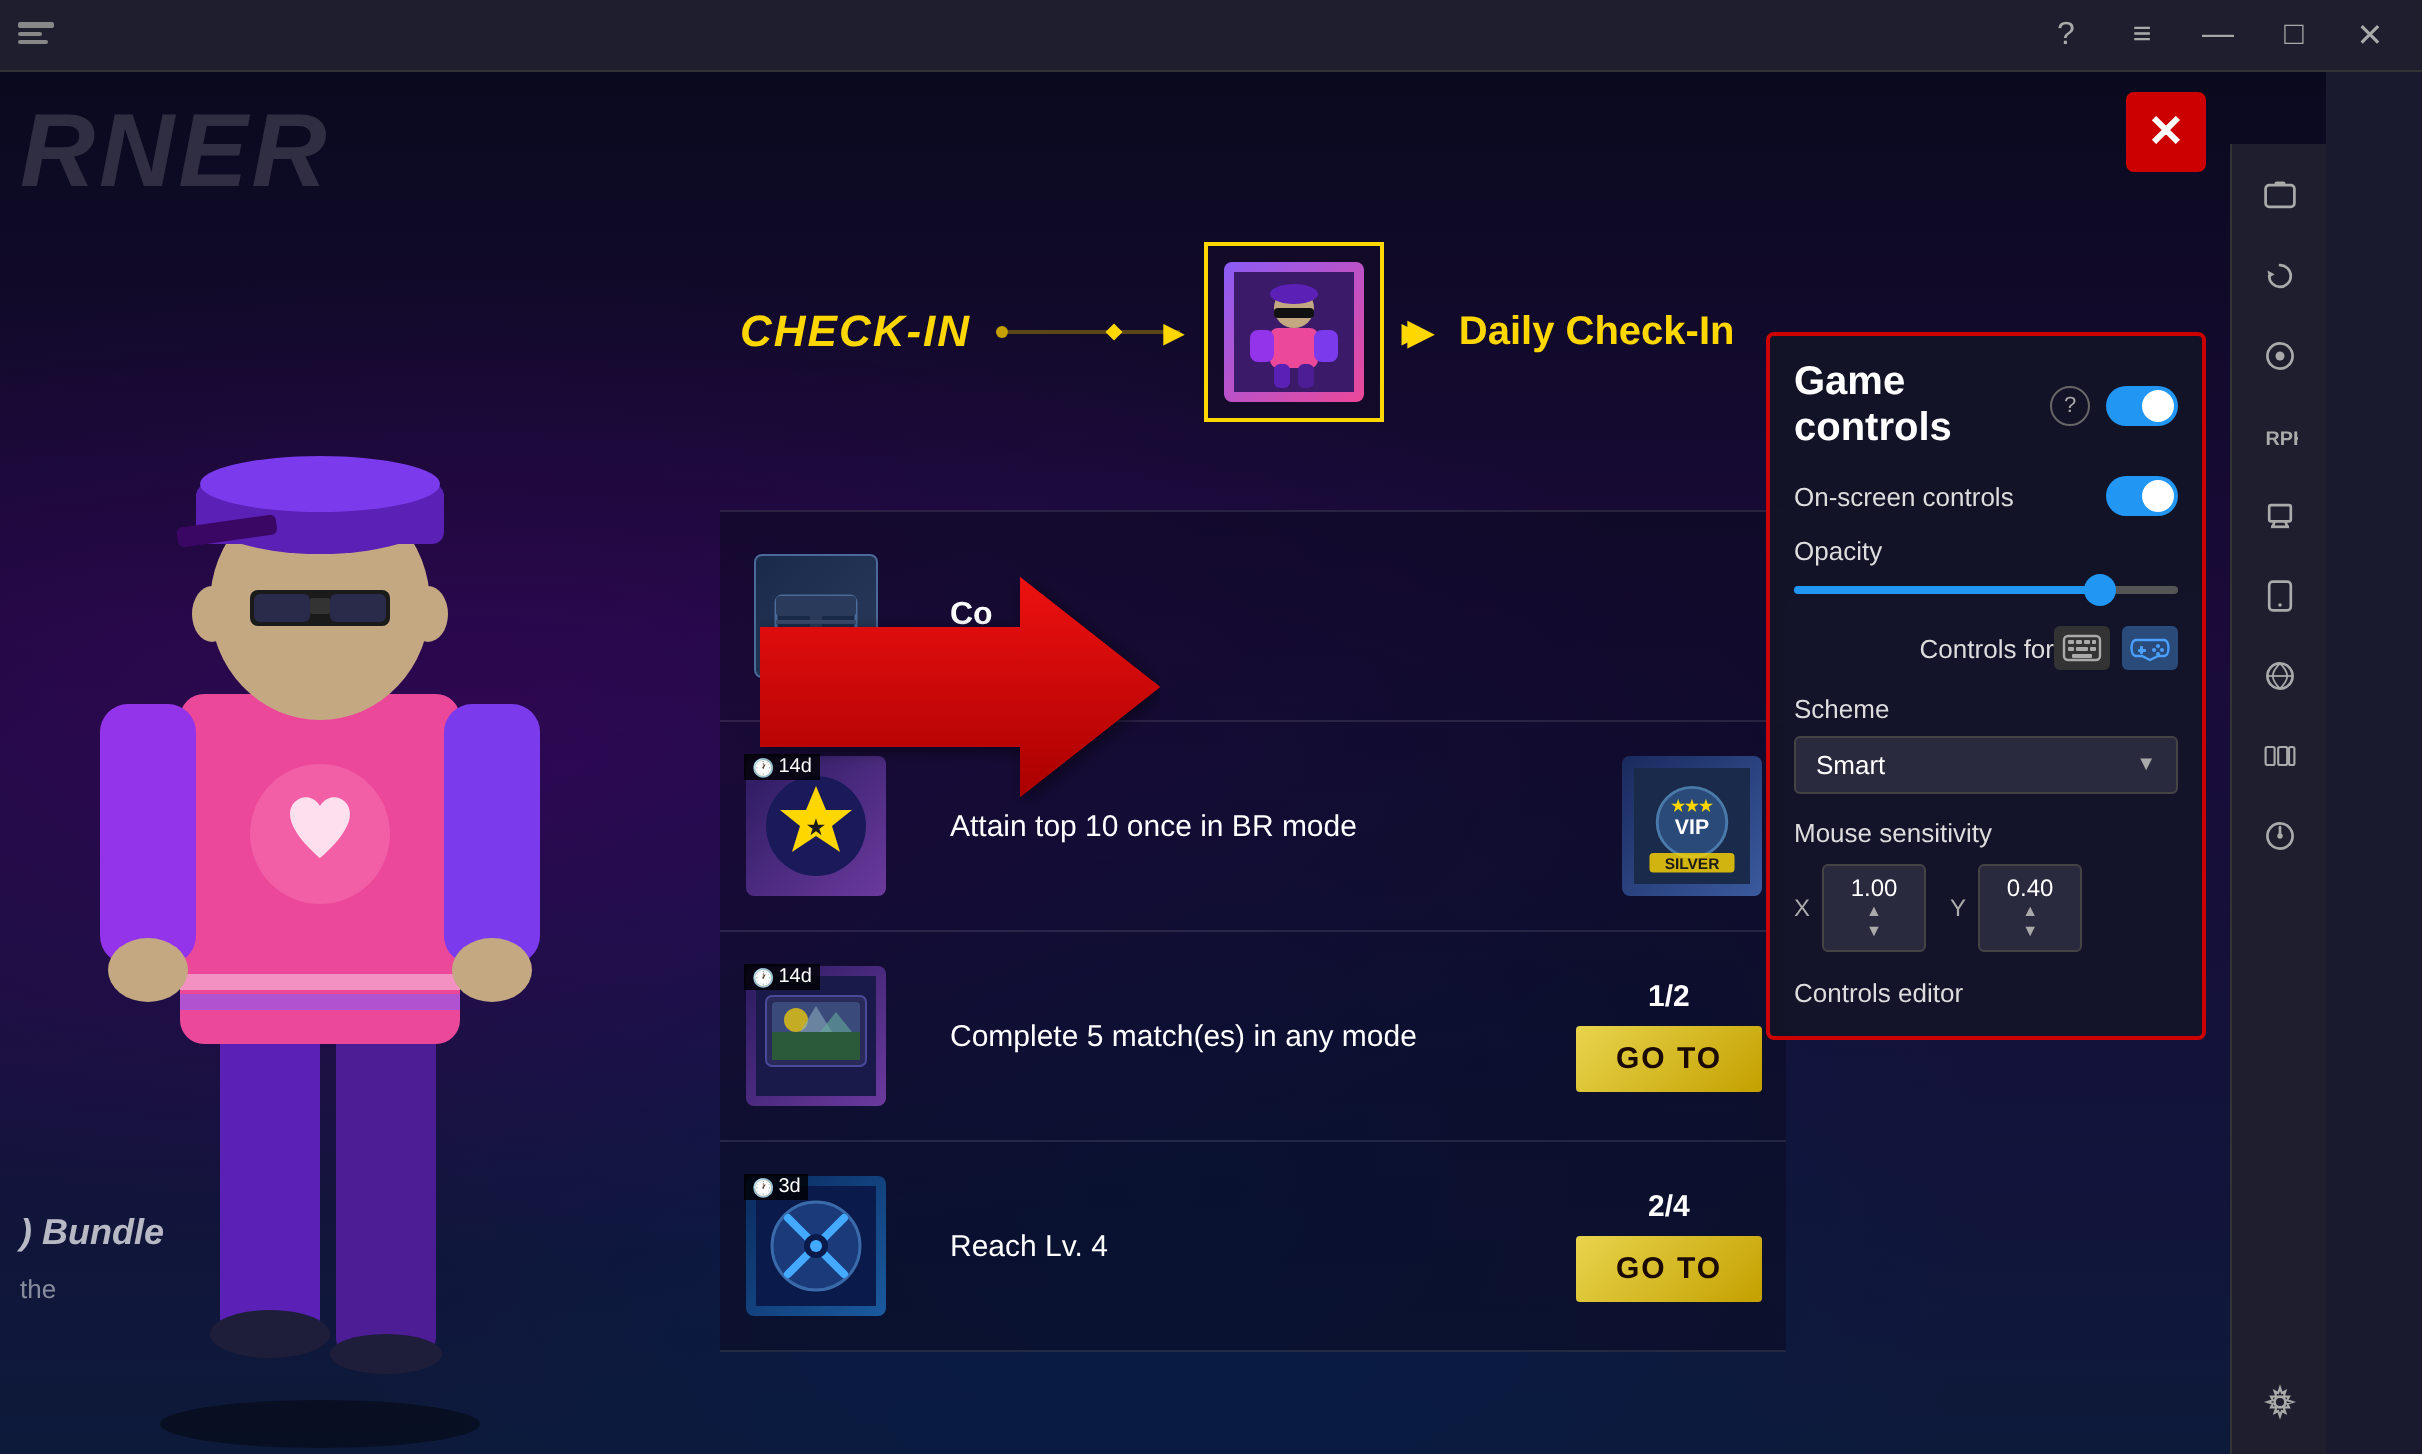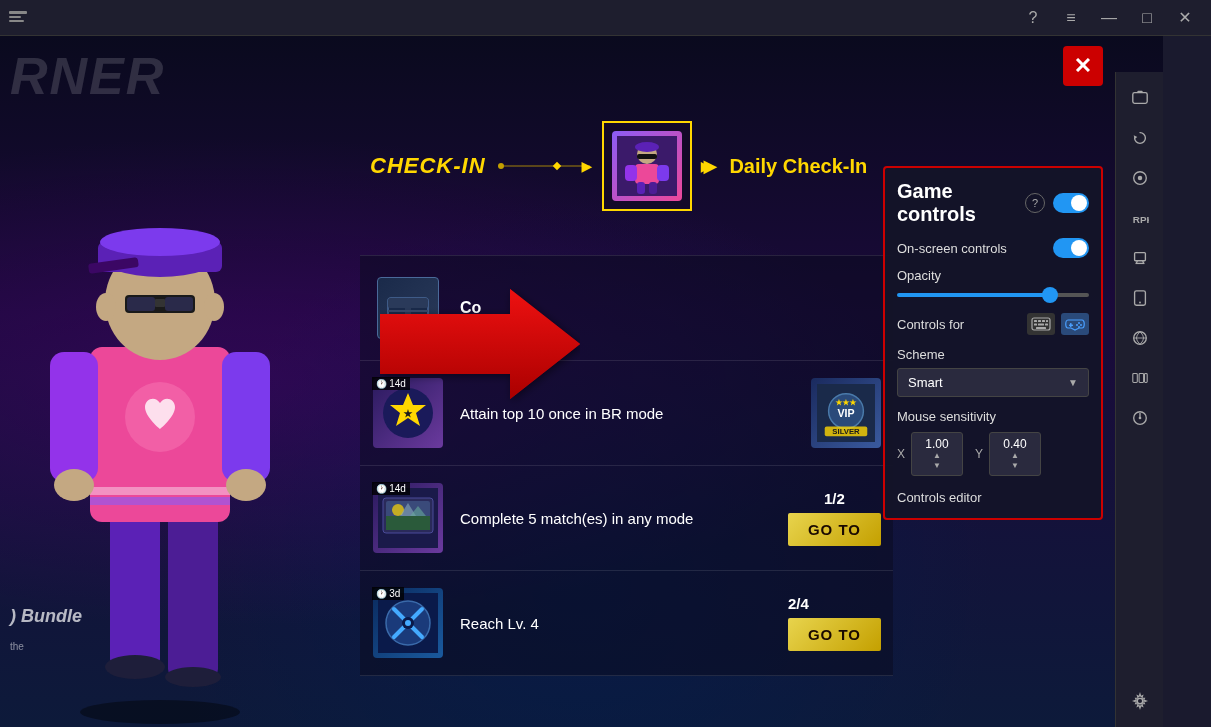--- a/index.html
+++ b/index.html
@@ -137,21 +137,21 @@
       left: 10px;
       font-size: 18px;
       font-weight: 700;
       color: rgba(255,255,255,0.7);
       font-style: italic;
     }
     .bundle-sub {
       position: absolute;
       bottom: 75px;
       left: 10px;
-      font-size: 10px;
+      font-size: 13px;
       color: rgba(255,255,255,0.5);
     }
 
     
     .checkin-area {
       position: absolute;
       top: 80px;
       left: 360px;
       right: 280px;
       display: flex;
@@ -232,20 +232,21 @@
       padding: 1px 4px;
       display: flex;
       align-items: center;
       gap: 2px;
     }
     .quest-text {
       flex: 1;
       font-size: 15px;
       color: #fff;
       font-weight: 500;
+      margin-left: 15px;
     }
     .reward-icon {
       width: 72px;
       height: 72px;
       background: linear-gradient(135deg, #2a1a5e, #6b3a9e);
       border-radius: 4px;
       display: flex;
       align-items: center;
       justify-content: center;
       font-size: 26px;
@@ -352,21 +353,21 @@
     }
     .opacity-label {
       font-size: 13px;
       color: #ddd;
       margin-bottom: 4px;
     }
 
     .controls-for-row {
       display: flex;
       align-items: center;
-      justify-content: space-between;
+      justify-content: flex-end;
       margin-bottom: 12px;
     }
     .controls-for-icons {
       display: flex;
       gap: 6px;
     }
     .ctrl-icon {
       width: 28px;
       height: 22px;
       background: #333;
@@ -681,21 +682,21 @@
               <circle cx="30" cy="30" r="6" fill="#0a1a4a"></circle>
               <circle cx="30" cy="30" r="3" fill="#4af"></circle>
             </svg>
           </div>
           <div class="quest-timer">
             <span style="font-size:9px;">🕐</span>
             <span>3d</span>
           </div>
         </div>
         <div class="quest-text">Reach Lv. 4</div>
-        <div style="display:flex;flex-direction:column;gap:6px;flex-shrink:0;">
+        <div style="display:flex;flex-direction:column;align-items:center;gap:6px;flex-shrink:0;">
           <span style="font-size:15px;font-weight:700;color:#fff;">2/4</span>
           <button class="go-to-btn">GO TO</button>
         </div>
       </div>
 
     </div>
 
     <div class="red-arrow" style="position:absolute;top:310px;left:480px;z-index:15;pointer-events:none;">
       <svg viewBox="0 0 200 130" width="200" height="130">
         <defs>

